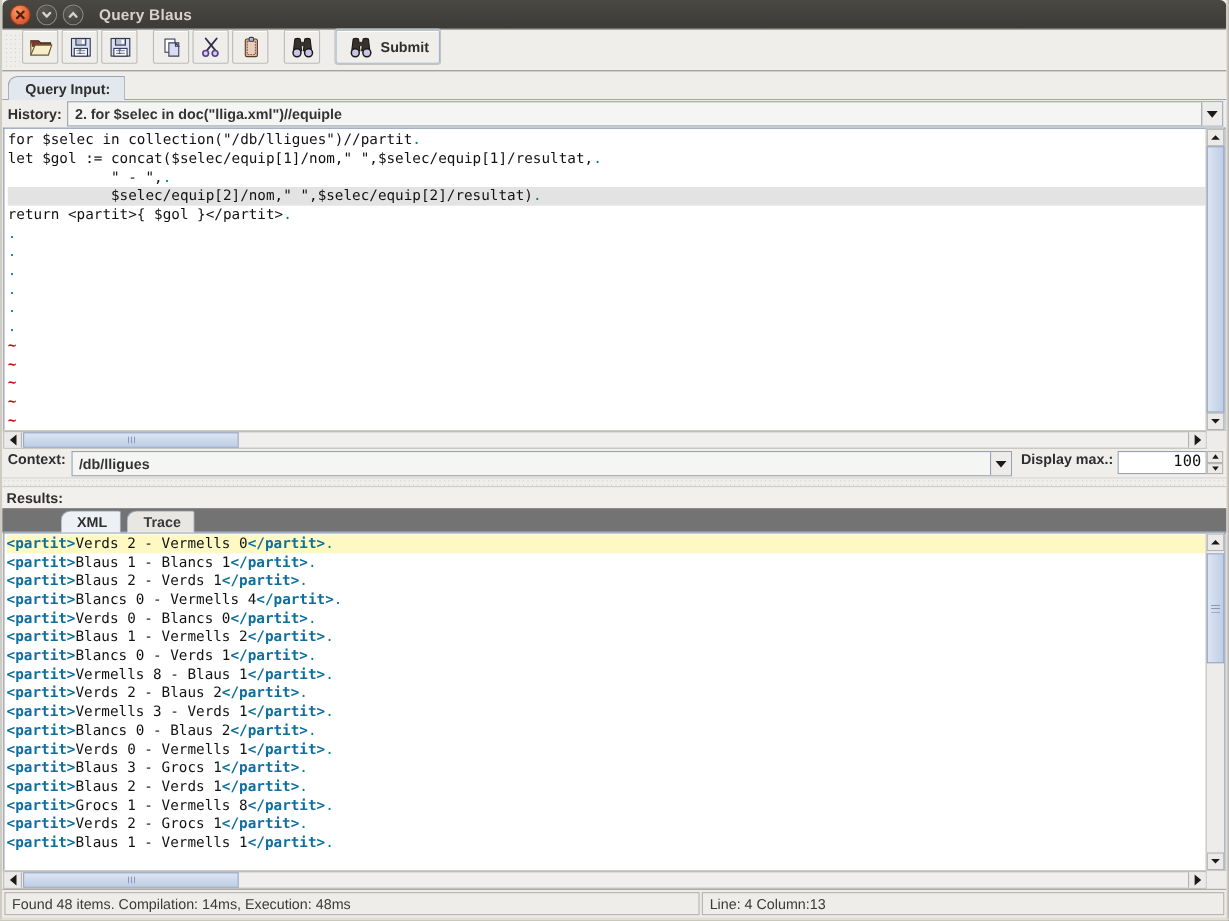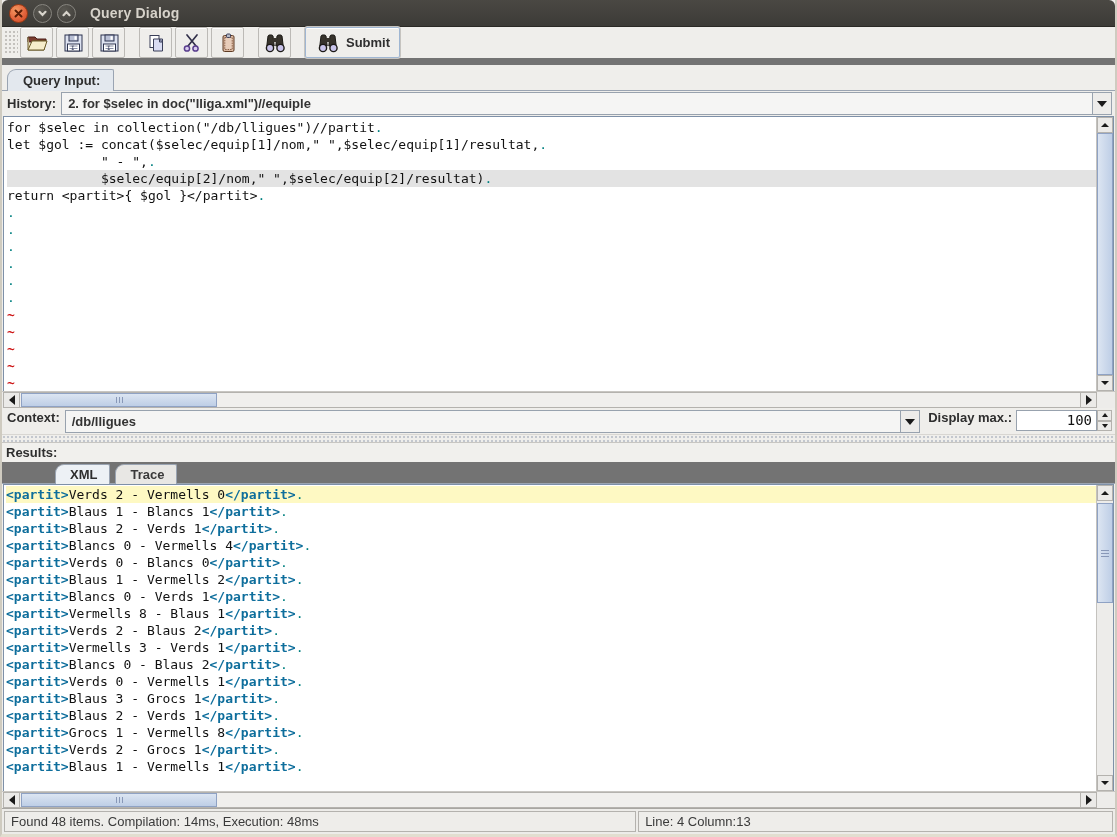--- a/index.html
+++ b/index.html
@@ -19,21 +19,21 @@
     border-top-left-radius:6px; border-top-right-radius:6px;
     display:flex; align-items:center; border-bottom:1px solid #2A2925;
   }
   .win-controls { display:flex; gap:5px; margin-left:7px; }
   .win-btn { width:19px; height:19px; border-radius:50%; display:flex; align-items:center; justify-content:center; }
   .win-btn.close { background:radial-gradient(circle at 35% 30%, #F59A62, #E0603A 60%, #C84A20); border:1px solid #9E3A14; }
   .win-btn.minmax { background:radial-gradient(circle at 35% 30%, #5A5852, #3E3C38); border:1px solid #87857F; }
   .titlebar-title { color:#D6D2CA; font-weight:bold; font-size:14px; margin-left:14px; letter-spacing:.2px; }
 
   
-  .toolbar { height:38px; flex:0 0 38px; background:#EFEEEB; border-bottom:7px solid #737373; display:flex; align-items:flex-start; }
+  .toolbar { height:38px; flex:0 0 38px; background:#EFEEEB; border-bottom:1px solid #737373; display:flex; align-items:flex-start; }
   .tb-handle { width:14px; align-self:stretch; margin:3px 2px;
     background-image:radial-gradient(circle, #C3C1BD 26%, transparent 28%); background-size:4px 4px; }
   .tb-btn {
     width:33px; height:31px; margin-right:3px; background:#EFEEEB;
     border:1px solid #BCBAB6; border-radius:2px; box-shadow:inset 0 1px 0 #FFFFFF;
     display:flex; align-items:center; justify-content:center; cursor:pointer;
   }
   .tb-gap { width:11px; }
   .tb-btn.submit { width:auto; padding:0 9px; gap:5px; border:1px solid #9FB6D2; outline:1px solid #C6C4C0; }
   .tb-btn.submit .lbl { font-weight:bold; font-size:13px; color:#2F2F2F; }
@@ -128,21 +128,21 @@
         <svg width="11" height="11" viewBox="0 0 11 11">
             <path d="M2.5 3.8 L5.5 7 L8.5 3.8" stroke="#D8D4CC" stroke-width="2.2" fill="none" stroke-linecap="round"></path>
           </svg>
       </div>
       <div class="win-btn minmax">
         <svg width="11" height="11" viewBox="0 0 11 11">
             <path d="M2.5 7.2 L5.5 4 L8.5 7.2" stroke="#D8D4CC" stroke-width="2.2" fill="none" stroke-linecap="round"></path>
           </svg>
       </div>
     </div>
-    <div class="titlebar-title">Query Dialog</div>
+    <div class="titlebar-title">Query Blaus</div>
   </div>
 
   <div class="toolbar">
     <div class="tb-handle"></div>
     <div class="tb-btn" title="">
       <svg width="24" height="22" viewBox="0 0 24 22">
         <path d="M3 5 h7 l2 2 h9 v3 H3 z" fill="#7A3B2E" stroke="#4A2018"></path>
         <path d="M3 5 v13 h16 l2-9 H8 l-2 9" fill="#EFE3B8" stroke="#6B5B2A"></path>
         <path d="M3 18 L7 9 h15 l-3 9 z" fill="#F6EDCB" stroke="#6B5B2A"></path>
       </svg>

